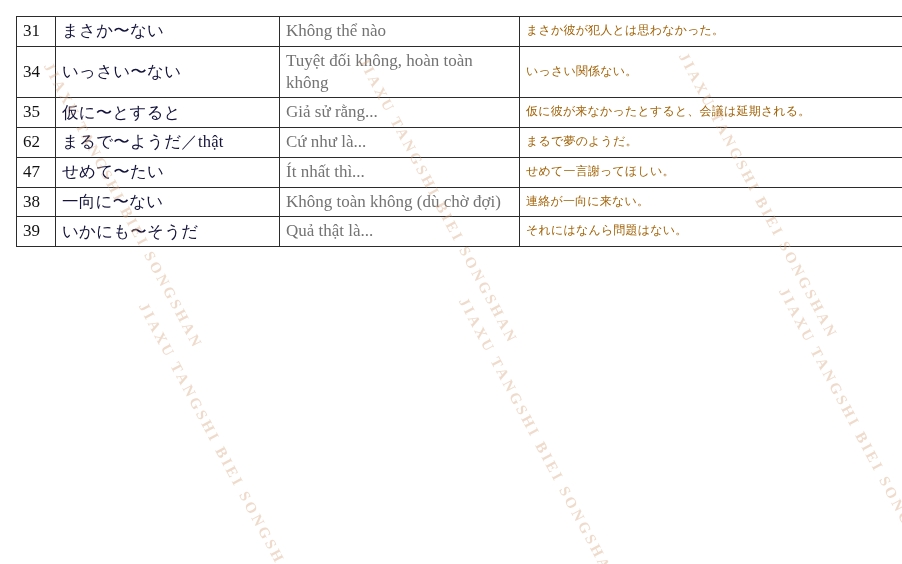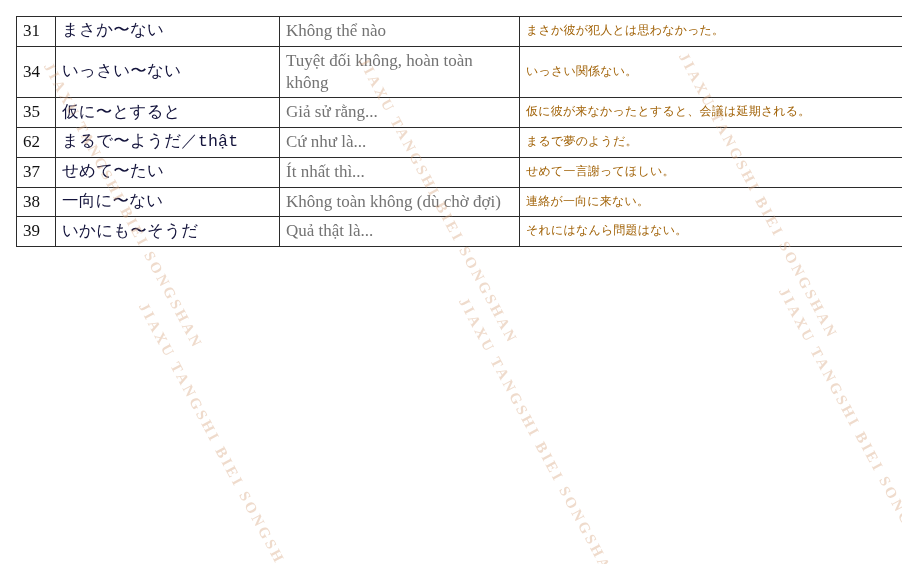--- a/index.html
+++ b/index.html
@@ -72,21 +72,21 @@
   .num {
     text-align: left;
     font-size: 17px;
     color: #111111;
     font-family: "Liberation Serif", serif;
     padding-left: 7px;
   }
   .jp {
     font-size: 16.5px;
     color: #14143c;
-    font-family: Liberation Mono, monospace;
+    font-family: Liberation Serif, serif;
     letter-spacing: 0.2px;
   }
   .vn {
     font-size: 17px;
     color: #737373;
     font-family: Liberation Serif, serif;
   }
   .ex {
     font-size: 12px;
     color: #a16207;
@@ -134,21 +134,21 @@
         <td class="vn">Giả sử rằng...</td>
         <td class="ex">仮に彼が来なかったとすると、会議は延期される。</td>
       </tr>
       <tr>
         <td class="num">62</td>
         <td class="jp">まるで〜ようだ／thật</td>
         <td class="vn">Cứ như là...</td>
         <td class="ex">まるで夢のようだ。</td>
       </tr>
       <tr>
-        <td class="num">37</td>
+        <td class="num">47</td>
         <td class="jp">せめて〜たい</td>
         <td class="vn">Ít nhất thì...</td>
         <td class="ex">せめて一言謝ってほしい。</td>
       </tr>
       <tr>
         <td class="num">38</td>
         <td class="jp">一向に〜ない</td>
         <td class="vn">Không toàn không (dù chờ đợi)</td>
         <td class="ex">連絡が一向に来ない。</td>
       </tr>

